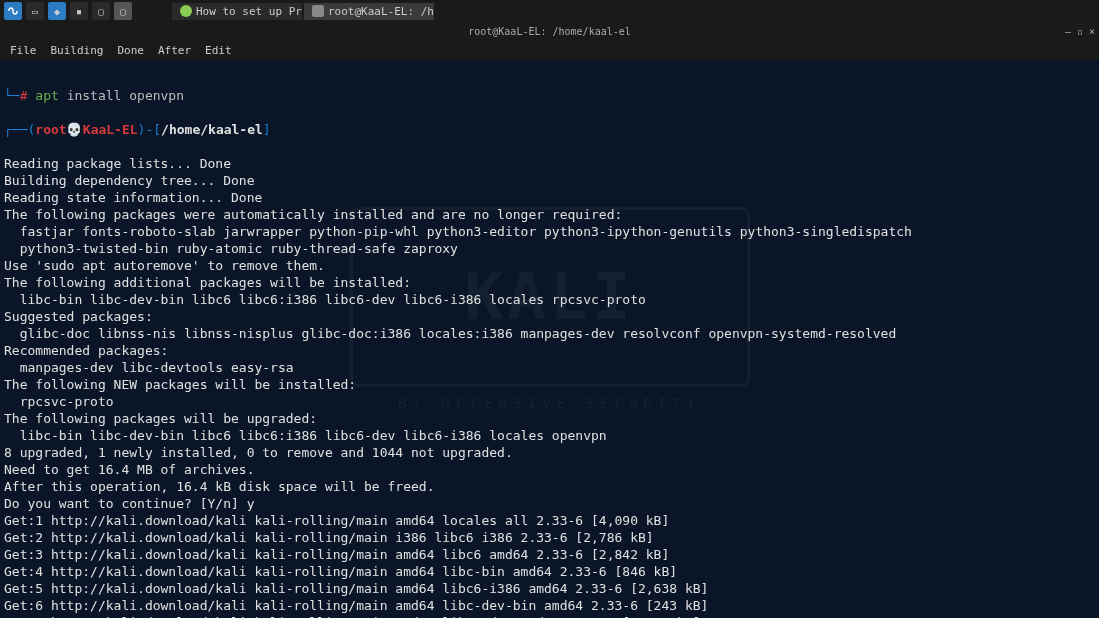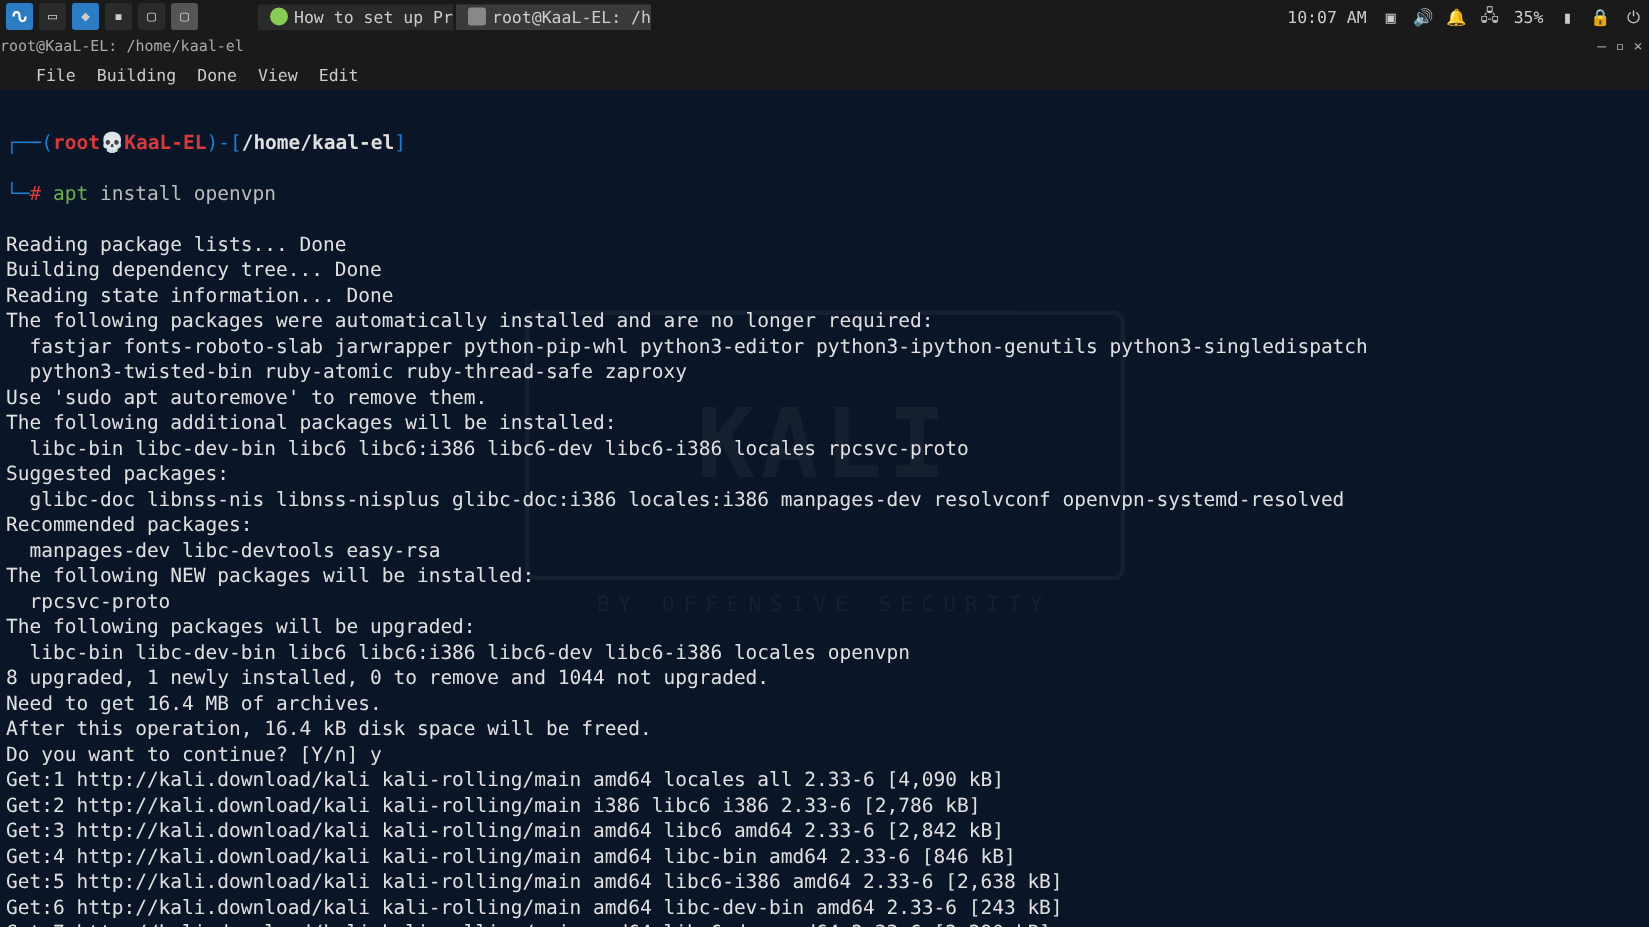--- a/index.html
+++ b/index.html
@@ -87,38 +87,38 @@
     align-items: center;
     gap: 10px;
     font-size: 11px;
   }
   .tray-icon { width: 12px; height: 12px; display:flex; align-items:center; justify-content:center; }
   .titlebar {
     height: 18px;
     background: #1a1a1a;
     display: flex;
     align-items: center;
-    justify-content: flex-start;
+    justify-content: center;
     font-size: 10px;
     color: #aaa;
     position: relative;
     z-index: 2;
   }
   .titlebar-right {
     position: absolute;
     right: 4px;
     display: flex;
     gap: 6px;
   }
   .menubar {
     height: 20px;
     background: #1a1a1a;
     display: flex;
     align-items: center;
-    padding: 0 24px;
+    padding: 0 10px;
     gap: 14px;
     font-size: 11px;
     color: #ccc;
     position: relative;
     z-index: 2;
   }
   .menu-item { cursor: pointer; }
   .terminal {
     padding: 10px 4px;
     font-size: 13px;
@@ -162,48 +162,37 @@
   <div class="taskbar-tabs">
     <div class="taskbar-tab">
       <span class="tab-favicon"></span>
       <span>How to set up ProtonVP...</span>
     </div>
     <div class="taskbar-tab active">
       <span class="tab-favicon term"></span>
       <span>root@KaaL-EL: /home/k...</span>
     </div>
   </div>
-  <div class="taskbar-right">
-    <span>10:07 AM</span>
-    <span class="tray-icon">▣</span>
-    <span class="tray-icon">🔊</span>
-    <span class="tray-icon">🔔</span>
-    <span class="tray-icon">🖧</span>
-    <span>35%</span>
-    <span class="tray-icon">▮</span>
-    <span class="tray-icon">🔒</span>
-    <span class="tray-icon">⏻</span>
-  </div>
 </div>
 
 <div class="titlebar">
   <span>root@KaaL-EL: /home/kaal-el</span>
   <div class="titlebar-right">
     <span>–</span>
     <span>▫</span>
     <span>×</span>
   </div>
 </div>
 
 <div class="menubar">
   <span class="menu-item">File</span>
   <span class="menu-item">Building</span>
   <span class="menu-item">Done</span>
-  <span class="menu-item">View</span>
+  <span class="menu-item">After</span>
   <span class="menu-item">Edit</span>
 </div>
 
 <div class="terminal">
+<div><span class="prompt-bracket">└─</span><span class="prompt-hash">#</span> <span class="cmd-apt">apt</span> <span class="cmd-args">install openvpn</span></div>
 <div><span class="prompt-bracket">┌──</span><span class="prompt-paren">(</span><span class="prompt-root">root</span><span class="prompt-skull">💀</span><span class="prompt-host">KaaL-EL</span><span class="prompt-paren">)</span><span class="prompt-bracket">-[</span><span class="prompt-path">/home/kaal-el</span><span class="prompt-bracket">]</span></div>
-<div><span class="prompt-bracket">└─</span><span class="prompt-hash">#</span> <span class="cmd-apt">apt</span> <span class="cmd-args">install openvpn</span></div>
 <div id="output-container"><div class="out">Reading package lists... Done</div><div class="out">Building dependency tree... Done</div><div class="out">Reading state information... Done</div><div class="out">The following packages were automatically installed and are no longer required:</div><div class="out">  fastjar fonts-roboto-slab jarwrapper python-pip-whl python3-editor python3-ipython-genutils python3-singledispatch</div><div class="out">  python3-twisted-bin ruby-atomic ruby-thread-safe zaproxy</div><div class="out">Use 'sudo apt autoremove' to remove them.</div><div class="out">The following additional packages will be installed:</div><div class="out">  libc-bin libc-dev-bin libc6 libc6:i386 libc6-dev libc6-i386 locales rpcsvc-proto</div><div class="out">Suggested packages:</div><div class="out">  glibc-doc libnss-nis libnss-nisplus glibc-doc:i386 locales:i386 manpages-dev resolvconf openvpn-systemd-resolved</div><div class="out">Recommended packages:</div><div class="out">  manpages-dev libc-devtools easy-rsa</div><div class="out">The following NEW packages will be installed:</div><div class="out">  rpcsvc-proto</div><div class="out">The following packages will be upgraded:</div><div class="out">  libc-bin libc-dev-bin libc6 libc6:i386 libc6-dev libc6-i386 locales openvpn</div><div class="out">8 upgraded, 1 newly installed, 0 to remove and 1044 not upgraded.</div><div class="out">Need to get 16.4 MB of archives.</div><div class="out">After this operation, 16.4 kB disk space will be freed.</div><div class="out">Do you want to continue? [Y/n] y</div><div class="out">Get:1 http://kali.download/kali kali-rolling/main amd64 locales all 2.33-6 [4,090 kB]</div><div class="out">Get:2 http://kali.download/kali kali-rolling/main i386 libc6 i386 2.33-6 [2,786 kB]</div><div class="out">Get:3 http://kali.download/kali kali-rolling/main amd64 libc6 amd64 2.33-6 [2,842 kB]</div><div class="out">Get:4 http://kali.download/kali kali-rolling/main amd64 libc-bin amd64 2.33-6 [846 kB]</div><div class="out">Get:5 http://kali.download/kali kali-rolling/main amd64 libc6-i386 amd64 2.33-6 [2,638 kB]</div><div class="out">Get:6 http://kali.download/kali kali-rolling/main amd64 libc-dev-bin amd64 2.33-6 [243 kB]</div><div class="out">Get:7 http://kali.download/kali kali-rolling/main amd64 libc6-dev amd64 2.33-6 [2,290 kB]</div></div>
 
 </div>
 
 </body></html>

